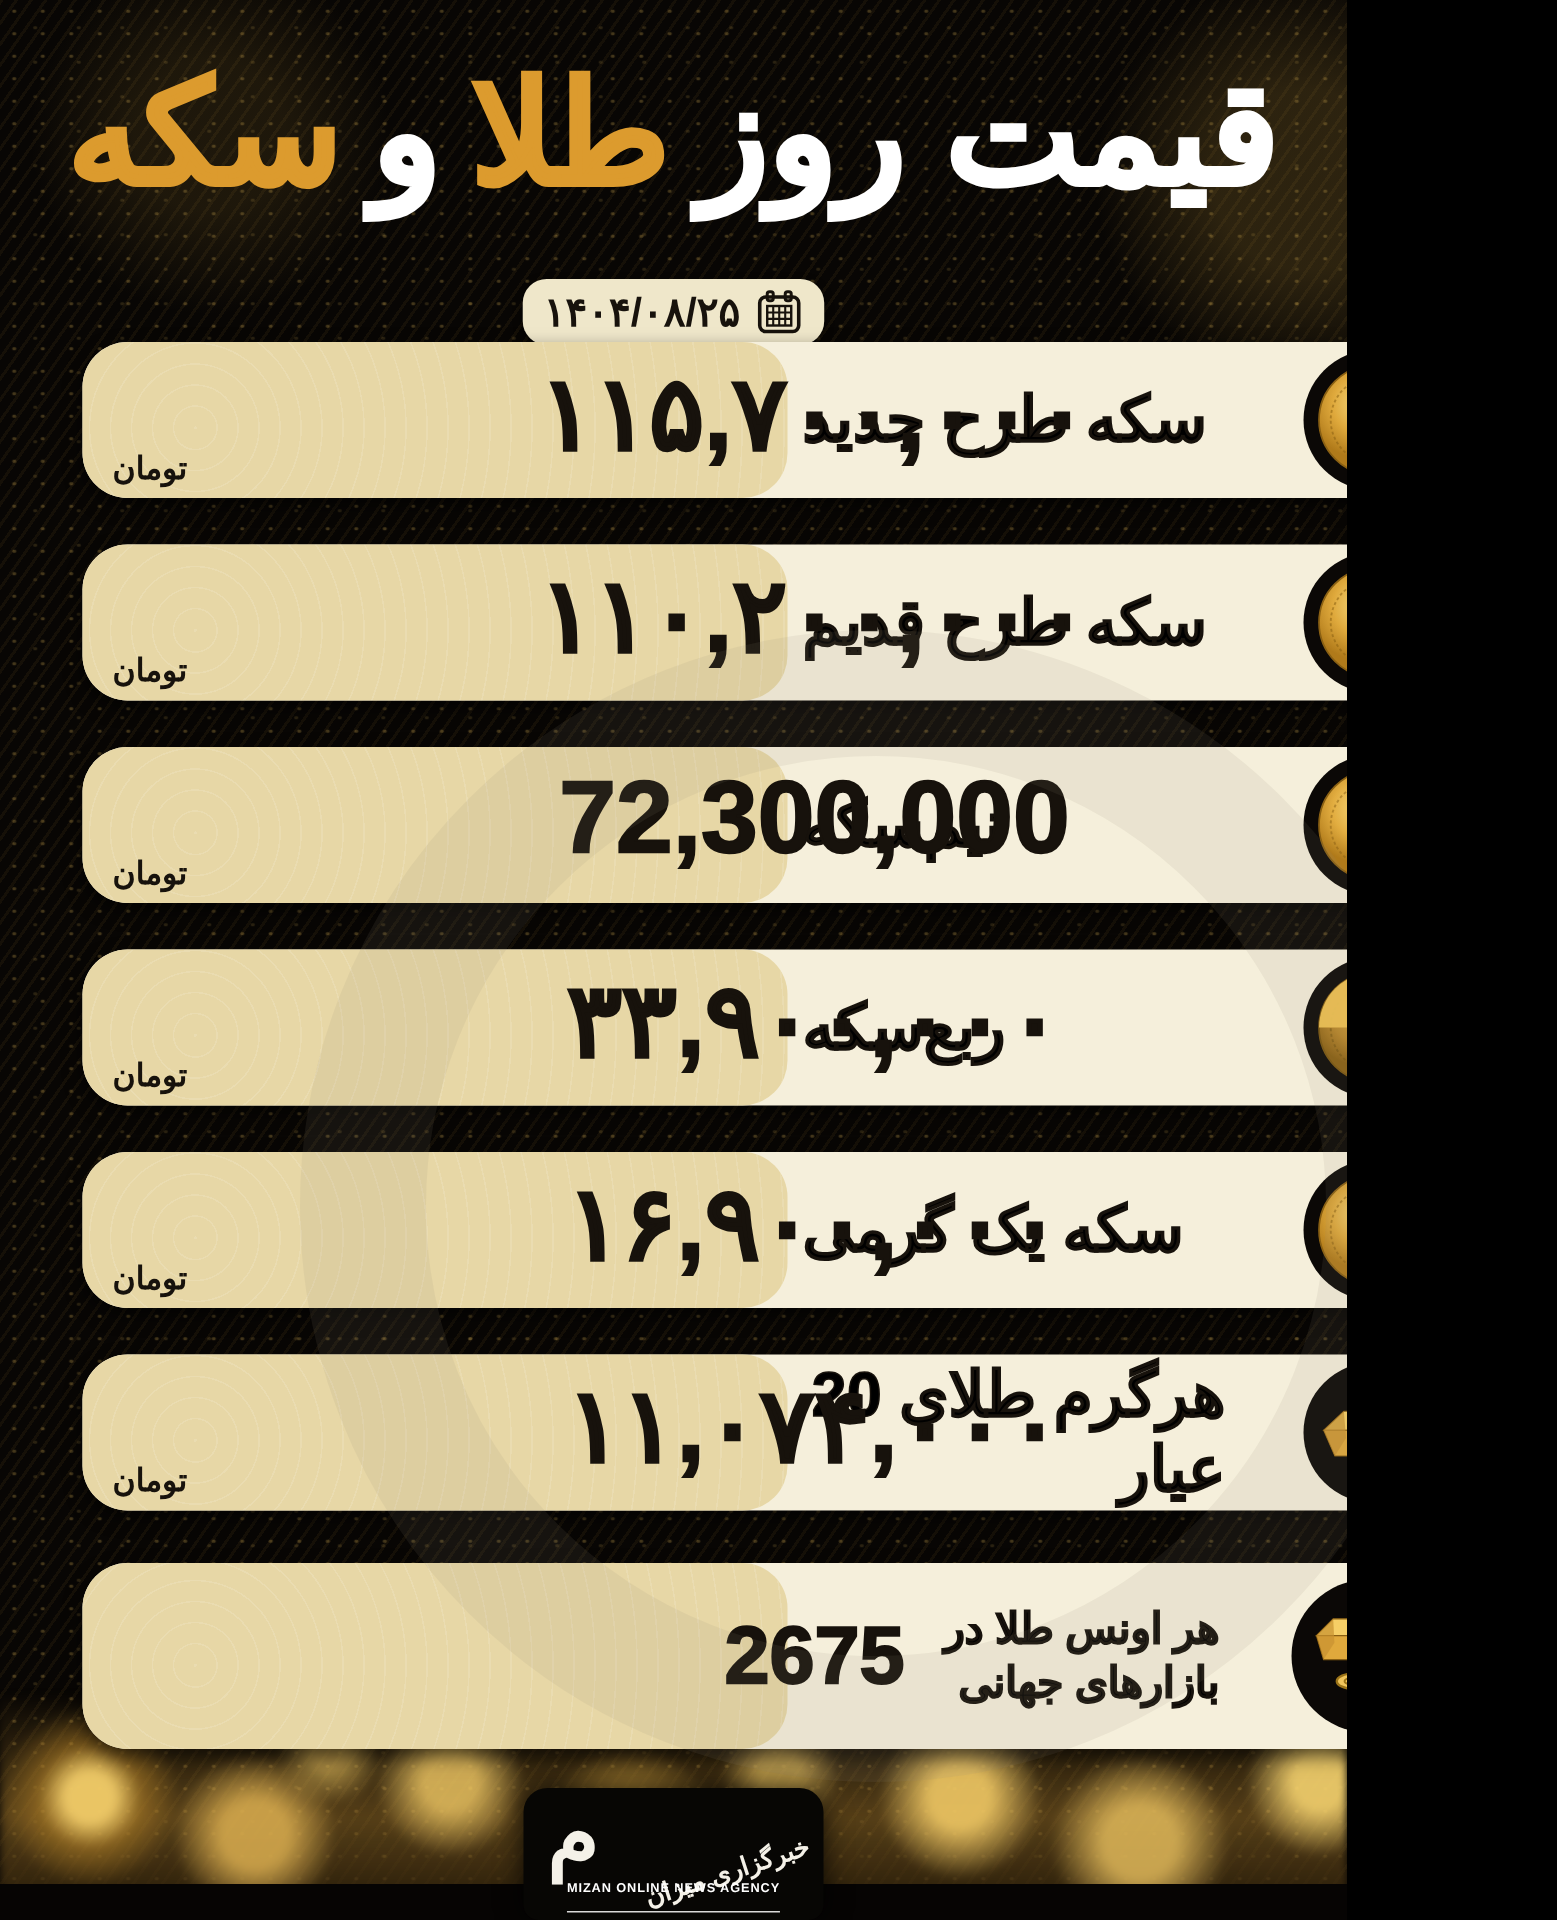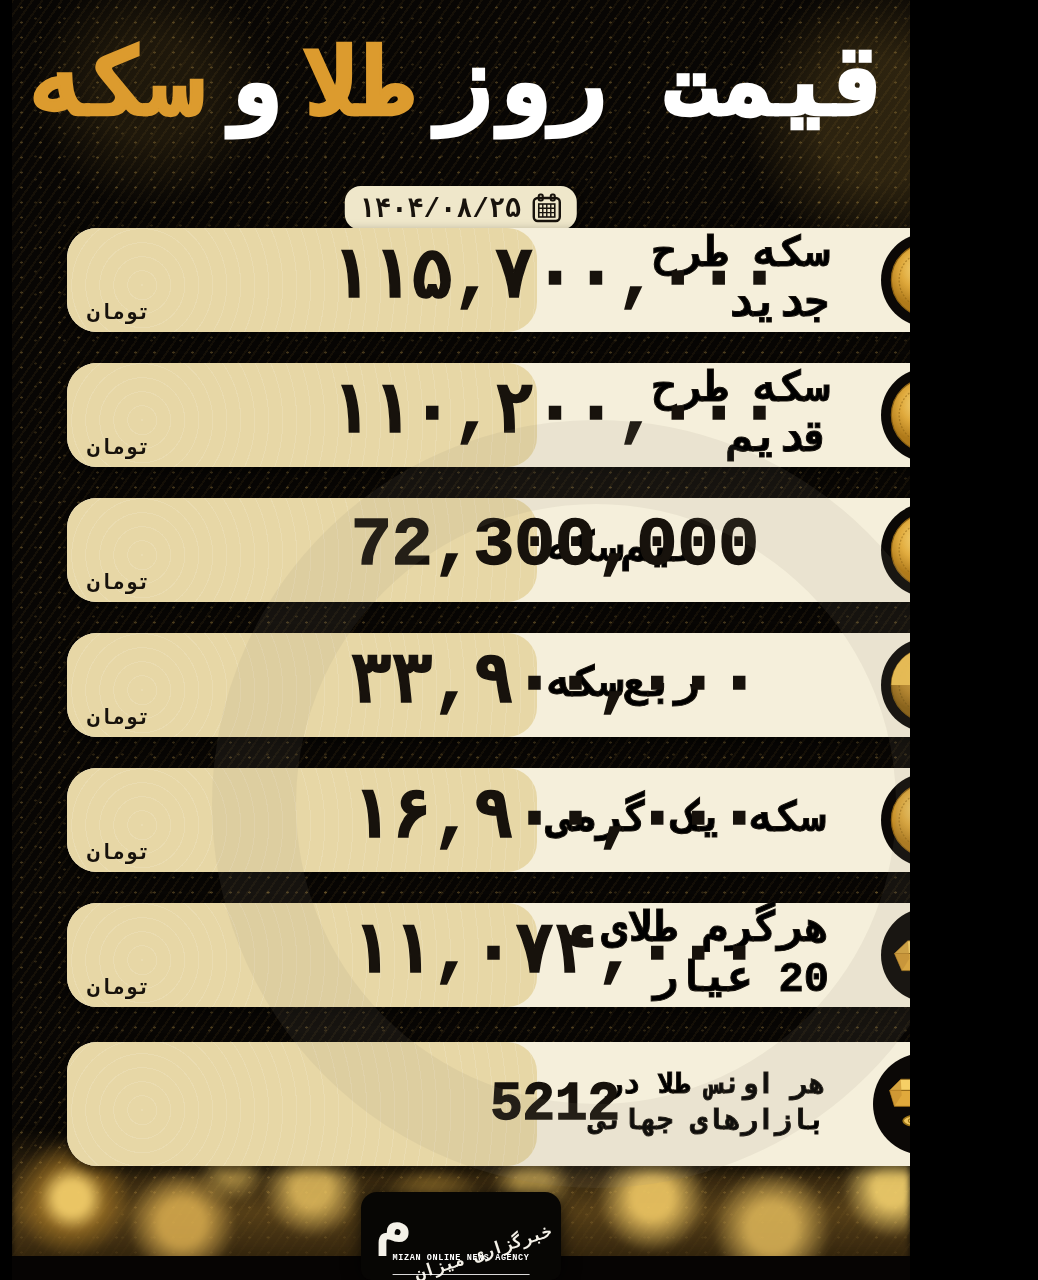--- a/index.html
+++ b/index.html
@@ -1,17 +1,17 @@
 <!DOCTYPE html>
 <html lang="fa"><head>
 <meta charset="utf-8">
 <style>
   html,body{margin:0;padding:0;background:#000;}
   .stage{position:relative;width:898px;height:1280px;overflow:hidden;
-         background:#080604;font-family:Liberation Mono, monospace;margin-left:12px;}
+         background:#080604;font-family:Liberation Sans, sans-serif;}
   
   .stage::before{content:"";position:absolute;inset:0;z-index:0;
     background:
       radial-gradient(circle at 870px 120px, rgba(190,150,60,0.20) 0 60px, transparent 140px),
       radial-gradient(circle at 140px 90px, rgba(190,150,60,0.12) 0 50px, transparent 120px),
       radial-gradient(rgba(222,180,85,0.28) 1px, transparent 1.7px),
       radial-gradient(rgba(222,180,85,0.16) 1px, transparent 1.7px),
       repeating-linear-gradient(125deg, rgba(140,105,40,0.10) 0 2px, transparent 2px 8px);
     background-size:auto,auto,19px 15px,29px 23px,auto;
     background-position:0 0,0 0,0 0,9px 7px,0 0;}
@@ -255,21 +255,21 @@
         <polygon points="28,16 82,16 100,33 10,33" fill="#f6cf66" stroke="#8a6013" stroke-width="1"></polygon>
         <polygon points="10,33 100,33 90,56 20,56" fill="#e0a93c" stroke="#8a6013" stroke-width="1"></polygon>
         <polygon points="28,16 10,33 20,56 30,40" fill="#c89230" opacity="0.7"></polygon>
       </svg>
     </div>
   </div>
 
   <div class="row tall" style="top:1042px">
     <div class="capsule"></div>
     <div class="price">
-      <span>5212</span>
+      <span>2675</span>
     </div>
     <div class="label">هر اونس طلا در بازارهای جهانی</div>
     <div class="notch"></div>
     <div class="disc">
       <svg width="88" height="66" viewBox="0 0 110 82">
         <polygon points="26,10 68,10 82,24 12,24" fill="#f6cf66" stroke="#8a6013" stroke-width="1"></polygon>
         <polygon points="12,24 82,24 74,44 18,44" fill="#e0a93c" stroke="#8a6013" stroke-width="1"></polygon>
         <polygon points="26,10 12,24 18,44 27,30" fill="#c89230" opacity="0.7"></polygon>
         <g fill="#f0c55c" stroke="#9c7418" stroke-width="2">
           <ellipse cx="44" cy="62" rx="15" ry="6.5"></ellipse>

